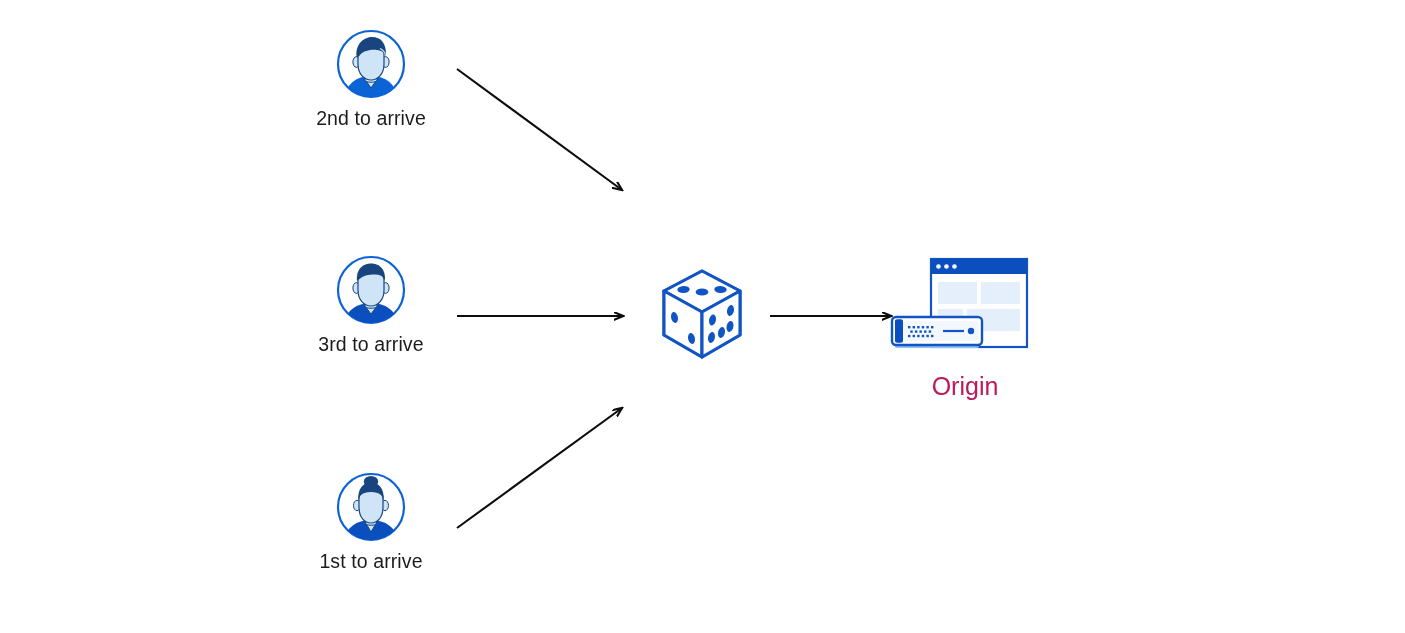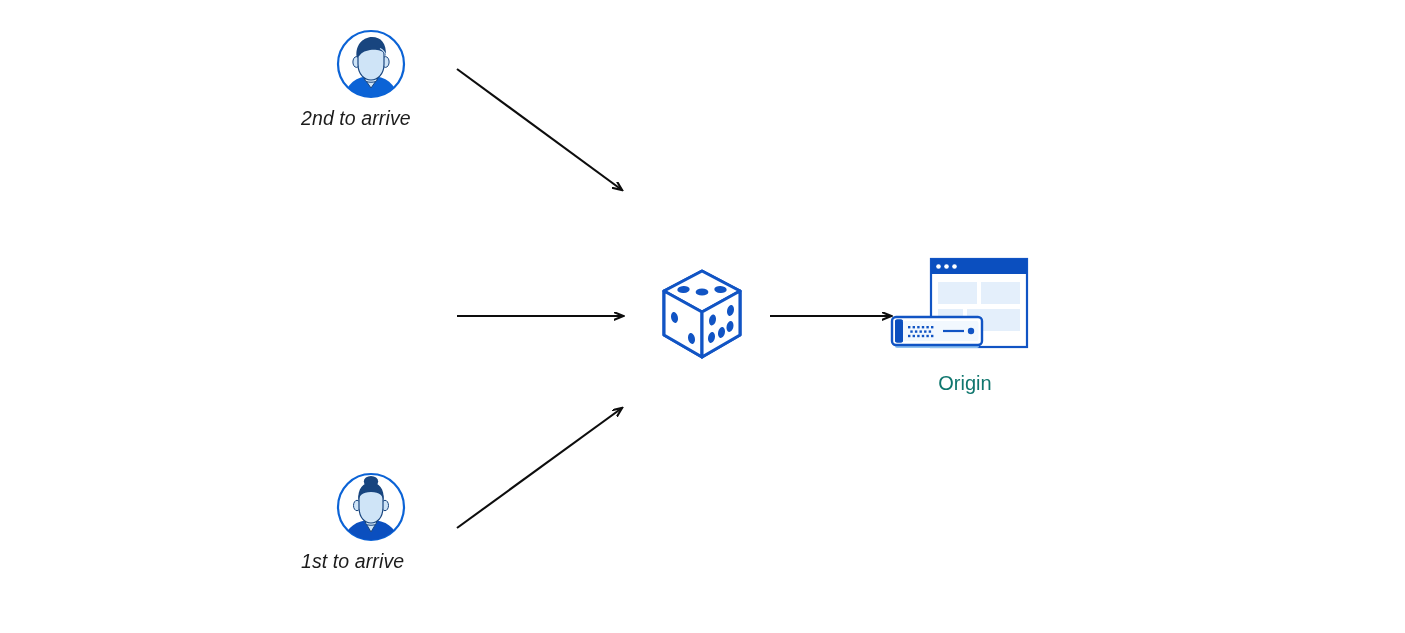--- a/index.html
+++ b/index.html
@@ -17,22 +17,21 @@
     width: 1405px;
     height: 633px;
     background: #ffffff;
     overflow: hidden;
   }
   .node {
     position: absolute;
   }
   .avatar-node {
     width: 140px;
-    text-align: left;
-    font-style: italic;
+    text-align: center;
   }
   .avatar-wrap {
     width: 140px;
     height: 72px;
     display: flex;
     align-items: center;
     justify-content: center;
   }
   .node-label {
     font-size: 19.5px;
@@ -46,22 +45,22 @@
   .origin-node {
     width: 200px;
     text-align: center;
   }
   .origin-art {
     position: relative;
     width: 200px;
     height: 105px;
   }
   .origin-label {
-    font-size: 20px;
-    color: #0f766e;
+    font-size: 25px;
+    color: #be185d;
     margin-top: 12px;
     white-space: nowrap;
   }
   .arrow-layer {
     position: absolute;
     left: 0;
     top: 0;
     width: 1405px;
     height: 633px;
     pointer-events: none;
@@ -124,20 +123,43 @@
           <path d="M23 26 C23 14 49 14 49 26 L49 36 C49 47 42 52 36 52 C30 52 23 47 23 36 Z" fill="#cfe4f7" stroke="#18457f" stroke-width="1.2"></path>
 
           <path d="M21.6 29 C20 15 30 9 37 9 C46 9 51.5 15 51 28 C49.5 25 47 22.5 42 22 C36 21.4 29 22.4 25 27 C23.6 28.6 22.4 29.6 21.6 29 Z" fill="#18457f"></path>
           <path d="M45 20.5 C47.5 21.5 49.5 23.6 50.6 26.5" fill="none" stroke="#cfe4f7" stroke-width="1.1"></path>
         </g>
       </svg>
     </div>
     <div class="node-label">2nd to arrive</div>
   </div>
 
+  <div class="node avatar-node" style="left:301px; top:254px;">
+    <div class="avatar-wrap">
+      <svg width="72" height="72" viewBox="0 0 72 72" xmlns="http://www.w3.org/2000/svg">
+        <defs>
+          <clipPath id="clipB">
+              <circle cx="36" cy="36" r="33"></circle>
+            </clipPath>
+        </defs>
+        <circle cx="36" cy="36" r="33" fill="#ffffff" stroke="#0b63d6" stroke-width="2.2"></circle>
+        <g clip-path="url(#clipB)">
+          <path d="M36 49 C20 49 10 58 8 72 L64 72 C62 58 52 49 36 49 Z" fill="#0b4fbf"></path>
+          <path d="M28.5 50 L36 60 L43.5 50 L43.5 47 L28.5 47 Z" fill="#cfe4f7" stroke="#18457f" stroke-width="1"></path>
+          <path d="M30 40 L30 52 C30 55 42 55 42 52 L42 40 Z" fill="#cfe4f7" stroke="#18457f" stroke-width="1"></path>
+          <ellipse cx="21.5" cy="34" rx="3.6" ry="5.4" fill="#cfe4f7" stroke="#18457f" stroke-width="1"></ellipse>
+          <ellipse cx="50.5" cy="34" rx="3.6" ry="5.4" fill="#cfe4f7" stroke="#18457f" stroke-width="1"></ellipse>
+          <path d="M23 26 C23 14 49 14 49 26 L49 36 C49 47 42 52 36 52 C30 52 23 47 23 36 Z" fill="#cfe4f7" stroke="#18457f" stroke-width="1.2"></path>
+
+          <path d="M22 27 C21 14 29 9.5 36 9.5 C43.5 9.5 51 14 50 27 C49 23.4 47 21.4 43 20.8 C38 20 30 20.4 26.5 23.6 C24.6 25.2 23 26.4 22 27 Z" fill="#18457f"></path>
+        </g>
+      </svg>
+    </div>
+    <div class="node-label">3rd to arrive</div>
+  </div>
 
   <div class="node avatar-node" style="left:301px; top:471px;">
     <div class="avatar-wrap">
       <svg width="72" height="72" viewBox="0 0 72 72" xmlns="http://www.w3.org/2000/svg">
         <defs>
           <clipPath id="clipC">
               <circle cx="36" cy="36" r="33"></circle>
             </clipPath>
         </defs>
         <circle cx="36" cy="36" r="33" fill="#ffffff" stroke="#0b63d6" stroke-width="2.2"></circle>

